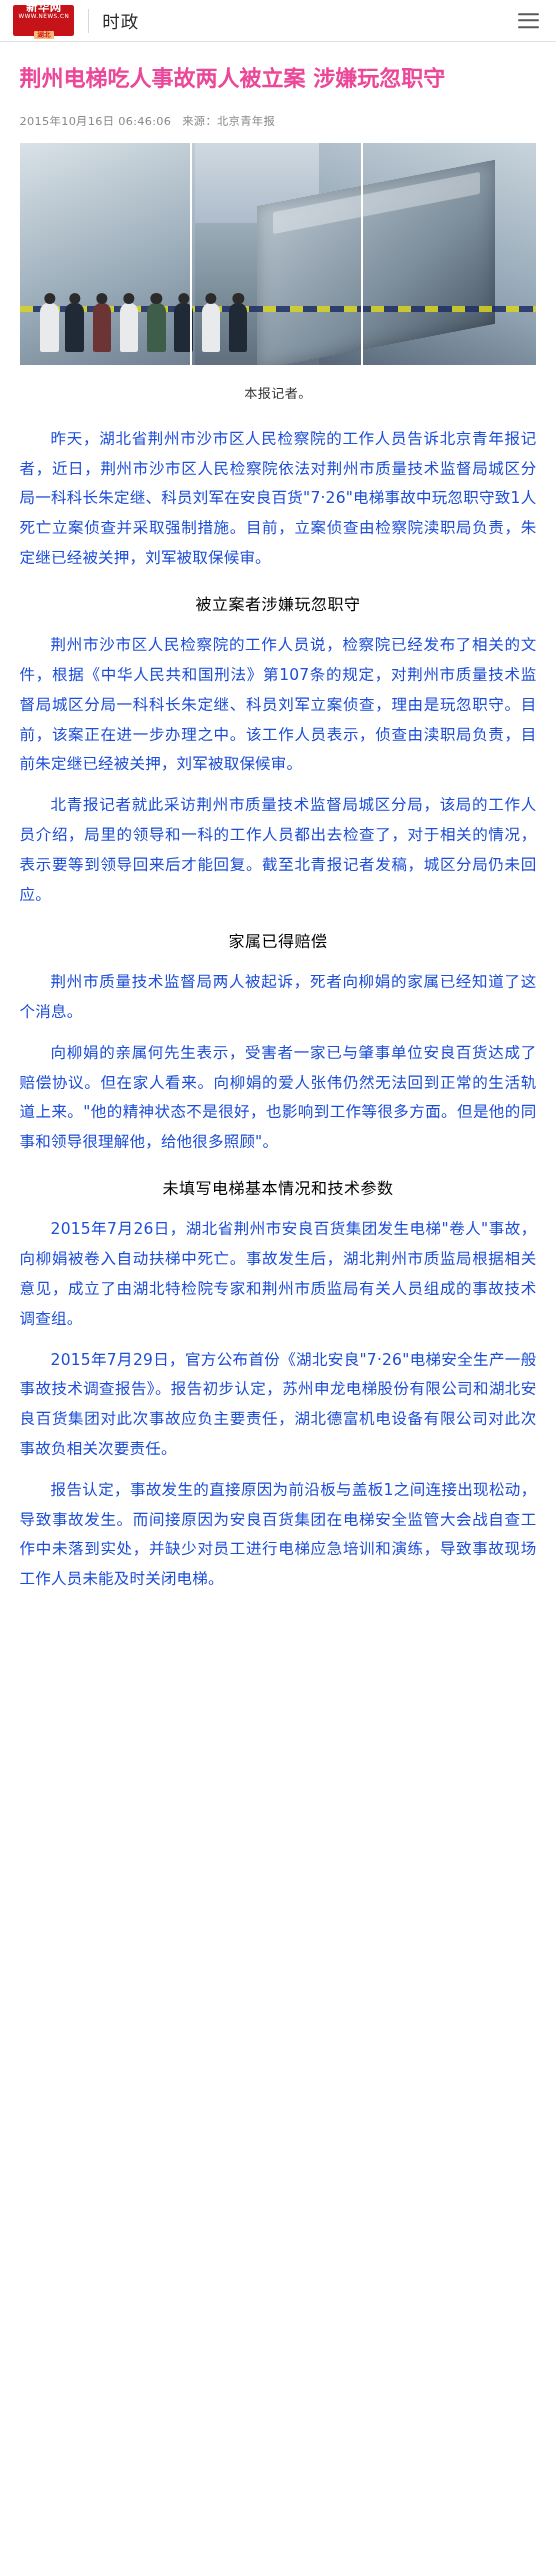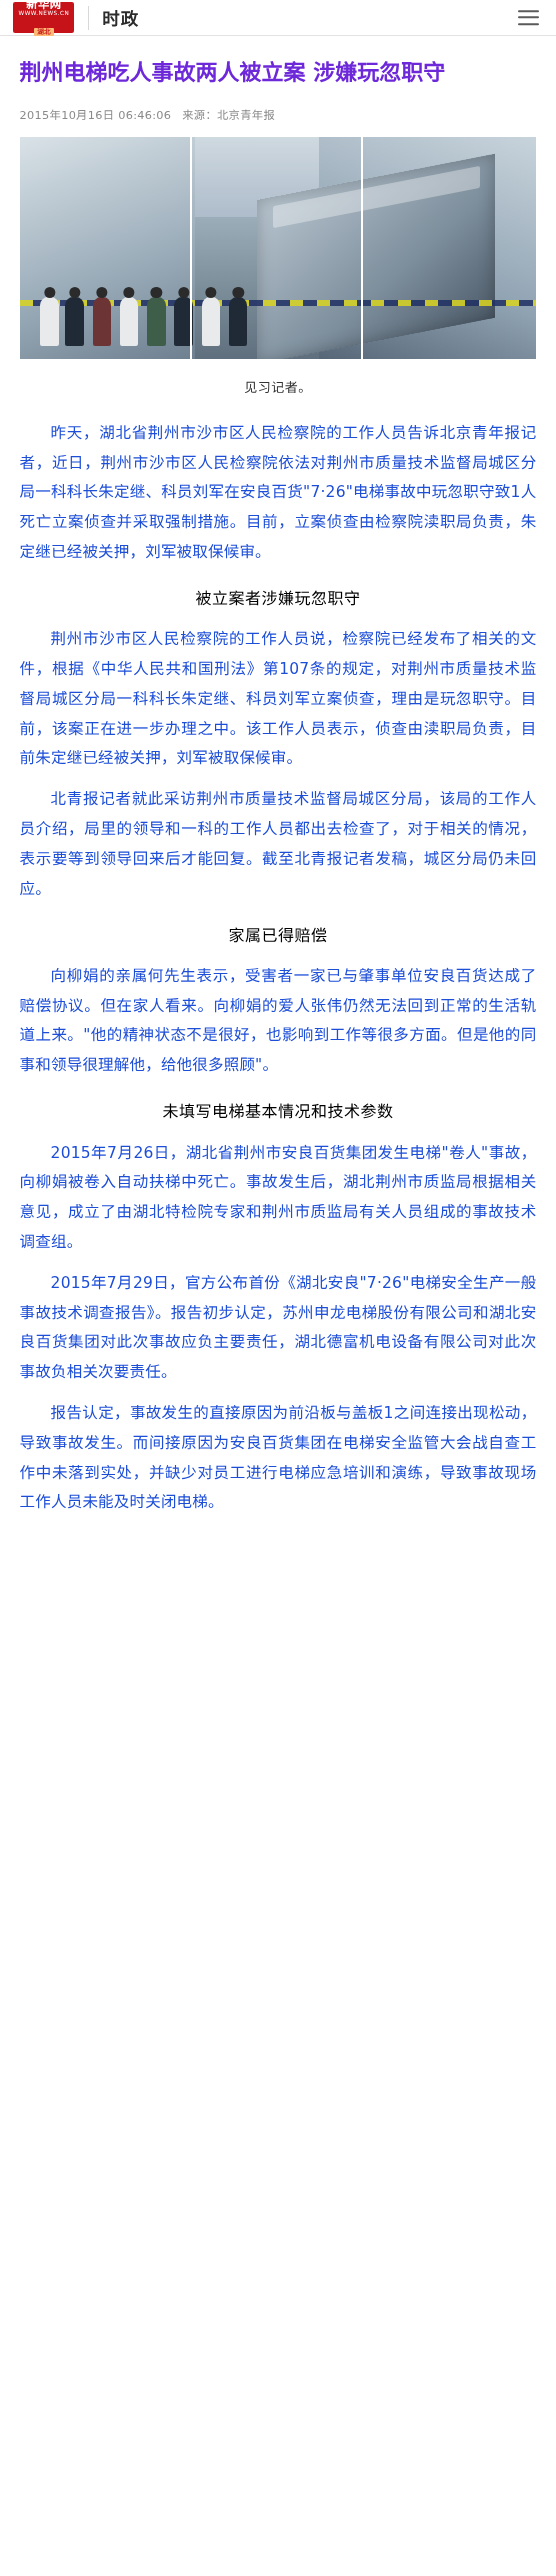--- a/index.html
+++ b/index.html
@@ -10,21 +10,21 @@
     font-family: "DejaVu Sans", "Liberation Sans", sans-serif;
   }
   body {
     width: 556px;
     min-height: 3037px;
     position: relative;
   }
 
   
   .topbar {
-    height: 36px;
+    height: 42px;
     background: #ffffff;
     border-bottom: 1px solid #e2e2e2;
     display: flex;
     align-items: center;
     padding: 0 13.4px;
     position: relative;
   }
   .logo {
     width: 61px;
     height: 31px;
@@ -53,21 +53,20 @@
     width: 1px;
     height: 24px;
     background: #d8d8d8;
     margin: 0 13.4px;
     flex: none;
   }
   .topbar-title {
     font-size: 17.5px;
     color: #2b2b2b;
     letter-spacing: 1px;
-    font-weight: bold;
   }
   .menu-icon {
     position: absolute;
     right: 17.5px;
     top: 50%;
     transform: translateY(-50%);
     width: 20.6px;
     height: 15.5px;
     display: flex;
     flex-direction: column;
@@ -80,21 +79,21 @@
     border-radius: 1px;
   }
 
   
   .article {
     padding: 20.6px 19.6px 31px 19.6px;
   }
   .headline {
     font-size: 22px;
     line-height: 1.45;
-    color: #6d28d9;
+    color: #ec4899;
     font-weight: bold;
     margin: 0 0 17.5px 0;
     letter-spacing: 0px;
   }
   .meta {
     font-size: 11.3px;
     color: #8a8a8a;
     margin-bottom: 15.5px;
     letter-spacing: 0.3px;
   }
@@ -258,29 +257,30 @@
       <div class="p w" style="left:35%;"></div>
       <div class="p g" style="left:47%;"></div>
       <div class="p b" style="left:59%;"></div>
       <div class="p w" style="left:71%;"></div>
       <div class="p b" style="left:83%;"></div>
     </div>
     <div class="divider-v" style="left:33%;"></div>
     <div class="divider-v" style="left:66%;"></div>
   </div>
 
-  <div class="caption">见习记者。</div>
+  <div class="caption">本报记者。</div>
 
   <p class="body">昨天，湖北省荆州市沙市区人民检察院的工作人员告诉北京青年报记者，近日，荆州市沙市区人民检察院依法对荆州市质量技术监督局城区分局一科科长朱定继、科员刘军在安良百货"7·26"电梯事故中玩忽职守致1人死亡立案侦查并采取强制措施。目前，立案侦查由检察院渎职局负责，朱定继已经被关押，刘军被取保候审。</p>
 
   <h2 class="sub">被立案者涉嫌玩忽职守</h2>
   <p class="body">荆州市沙市区人民检察院的工作人员说，检察院已经发布了相关的文件，根据《中华人民共和国刑法》第107条的规定，对荆州市质量技术监督局城区分局一科科长朱定继、科员刘军立案侦查，理由是玩忽职守。目前，该案正在进一步办理之中。该工作人员表示，侦查由渎职局负责，目前朱定继已经被关押，刘军被取保候审。</p>
   <p class="body">北青报记者就此采访荆州市质量技术监督局城区分局，该局的工作人员介绍，局里的领导和一科的工作人员都出去检查了，对于相关的情况，表示要等到领导回来后才能回复。截至北青报记者发稿，城区分局仍未回应。</p>
 
   <h2 class="sub">家属已得赔偿</h2>
+  <p class="body">荆州市质量技术监督局两人被起诉，死者向柳娟的家属已经知道了这个消息。</p>
   <p class="body">向柳娟的亲属何先生表示，受害者一家已与肇事单位安良百货达成了赔偿协议。但在家人看来。向柳娟的爱人张伟仍然无法回到正常的生活轨道上来。"他的精神状态不是很好，也影响到工作等很多方面。但是他的同事和领导很理解他，给他很多照顾"。</p>
 
   <h2 class="sub">未填写电梯基本情况和技术参数</h2>
   <p class="body">2015年7月26日，湖北省荆州市安良百货集团发生电梯"卷人"事故，向柳娟被卷入自动扶梯中死亡。事故发生后，湖北荆州市质监局根据相关意见，成立了由湖北特检院专家和荆州市质监局有关人员组成的事故技术调查组。</p>
   <p class="body">2015年7月29日，官方公布首份《湖北安良"7·26"电梯安全生产一般事故技术调查报告》。报告初步认定，苏州申龙电梯股份有限公司和湖北安良百货集团对此次事故应负主要责任，湖北德富机电设备有限公司对此次事故负相关次要责任。</p>
   <p class="body">报告认定，事故发生的直接原因为前沿板与盖板1之间连接出现松动，导致事故发生。而间接原因为安良百货集团在电梯安全监管大会战自查工作中未落到实处，并缺少对员工进行电梯应急培训和演练，导致事故现场工作人员未能及时关闭电梯。</p>
 
 </div>
 
 

